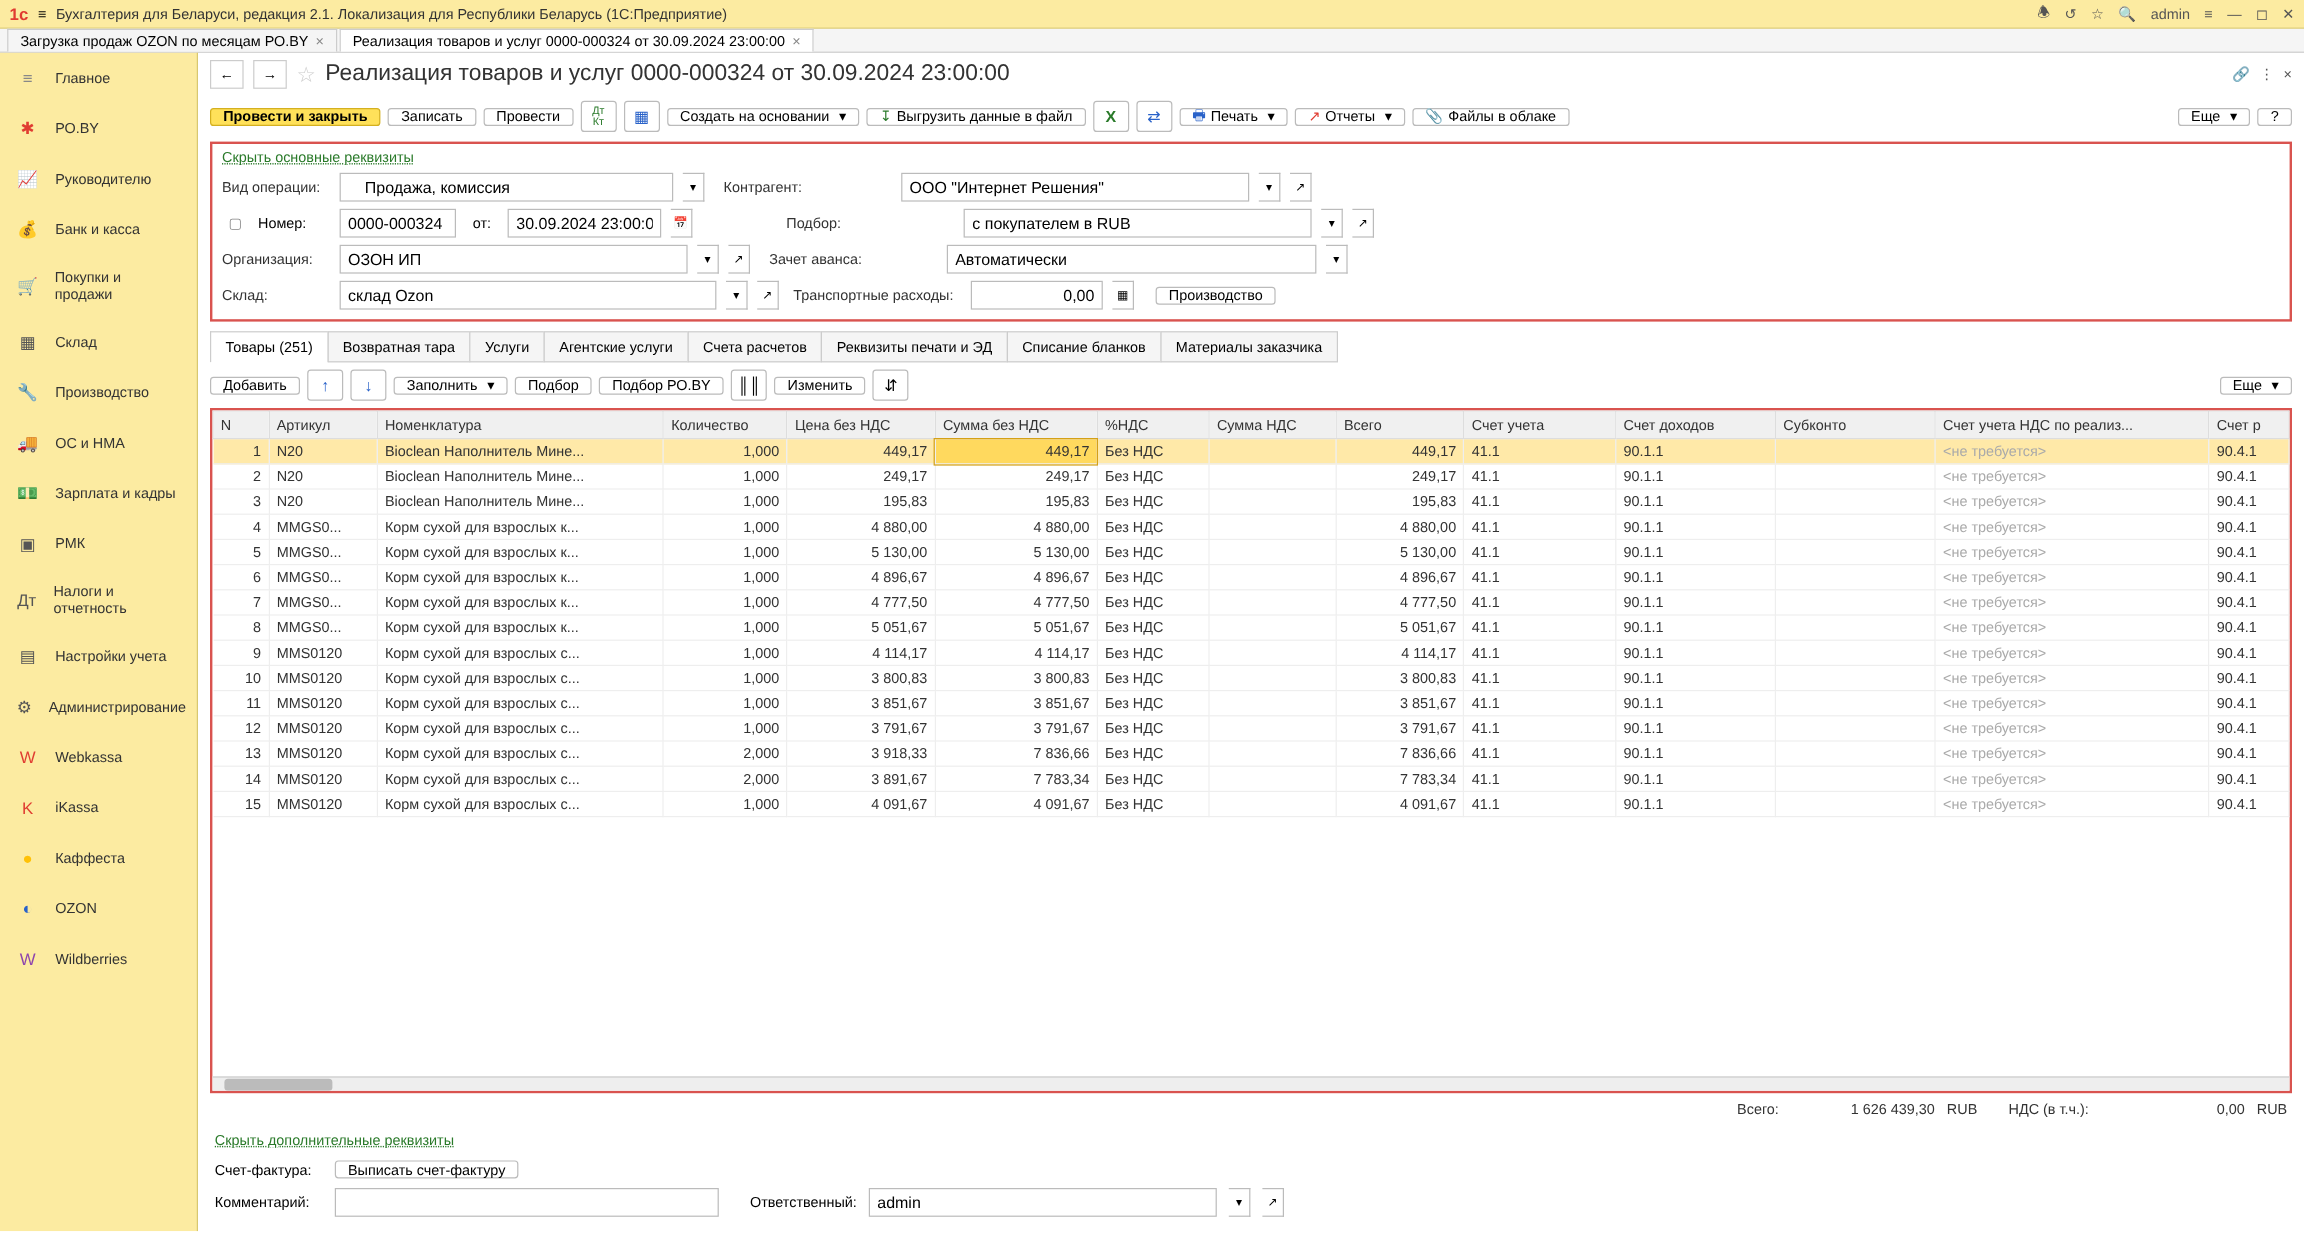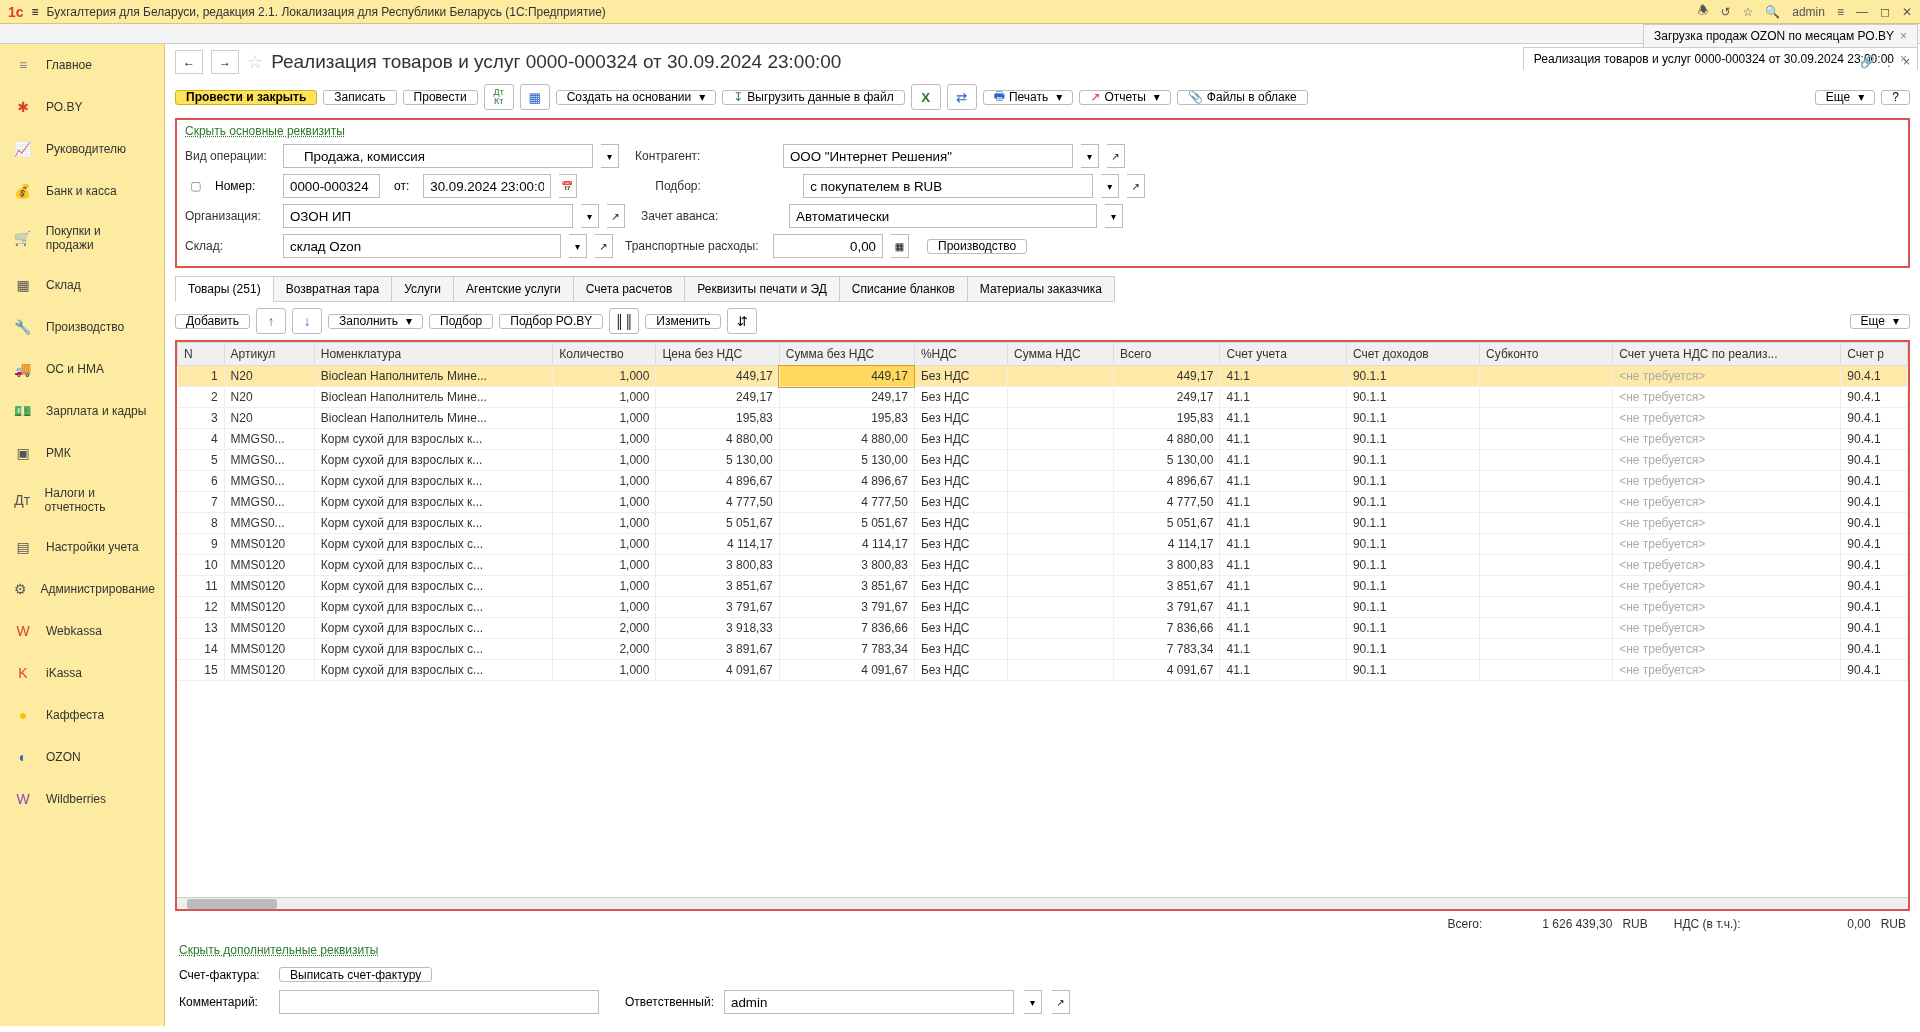--- a/index.html
+++ b/index.html
@@ -7,21 +7,21 @@
 
 
 .title-bar { height: 24px; background: #fceba1; display: flex; align-items: center; padding: 0 8px; border-bottom: 1px solid #d8c770; }
 .title-bar .logo { color: #e03c31; font-weight: bold; font-size: 14px; margin-right: 8px; }
 .title-bar .menu-icon { margin-right: 8px; cursor: pointer; }
 .title-bar .app-title { flex: 1; color: #333; font-size: 12px; }
 .title-bar .right-icons { display: flex; gap: 12px; align-items: center; color: #555; }
 .title-bar .right-icons span { cursor: pointer; }
 
 
-.tabs-bar { height: 20px; background: #f5f5f5; border-bottom: 1px solid #ccc; display: flex; align-items: flex-end; padding-left: 6px; flex-direction: column; }
+.tabs-bar { height: 20px; background: #f5f5f5; border-bottom: 1px solid #ccc; display: flex; padding-left: 6px; }
 .tab { padding: 4px 10px; font-size: 12px; background: #f5f5f5; border: 1px solid #ccc; border-bottom: none; margin-right: 2px; display: flex; align-items: center; gap: 6px; cursor: pointer; }
 .tab.active { background: #fff; }
 .tab .close { color: #888; }
 
 
 .main { display: flex; height: calc(100vh - 50px); }
 .sidebar { width: 165px; background: #fceba1; border-right: 1px solid #d8c770; overflow-y: auto; }
 .sidebar-item { display: flex; align-items: center; padding: 12px 14px; cursor: pointer; gap: 14px; color: #333; }
 .sidebar-item .icon { width: 18px; height: 18px; display: inline-flex; align-items: center; justify-content: center; font-size: 14px; }
 
@@ -45,21 +45,21 @@
 .icon-btn.blue { color: #2962c9; }
 
 
 .form-area { border: 2px solid #d9534f; margin: 4px 10px 0 10px; padding: 4px 8px 8px 8px; }
 .hide-link { color: #2a7a2a; text-decoration: underline dotted; cursor: pointer; font-size: 12px; }
 .form-rows { display: flex; flex-direction: column; gap: 6px; margin-top: 6px; }
 .form-row { display: flex; align-items: center; gap: 8px; }
 .form-label { width: 75px; text-align: left; color: #333; }
 .form-label2 { width: 140px; color: #333; }
 .input { border: 1px solid #bbb; padding: 3px 6px; height: 24px; background: #fff; }
-.input.w1 { width: 310px; padding-left: 20px; }
+.input.w1 { width: 278px; padding-left: 20px; }
 .input.w2 { width: 97px; }
 .input.w3 { width: 128px; }
 .input.w4 { width: 290px; }
 .input.w5 { width: 300px; }
 .dd-btn { width: 18px; height: 24px; border: 1px solid #bbb; border-left: none; background: #fff; display: inline-flex; align-items: center; justify-content: center; font-size: 10px; cursor: pointer; }
 .center-link { text-align: center; margin-top: 6px; }
 .center-link a { color: #2962c9; text-decoration: underline; }
 
 
 .table-tabs { display: flex; padding: 8px 10px 0 10px; gap: 0; }
@@ -279,21 +279,21 @@
           <span class="form-label" style="width:90px">Организация:</span>
           <input class="input" style="width: 290px;" value="ОЗОН ИП">
             <span class="dd-btn">▾</span>
             <span class="dd-btn">↗</span>
           <span class="form-label2" style="margin-left:8px">Зачет аванса:</span>
           <input class="input w5" style="width: 308px;" value="Автоматически">
             <span class="dd-btn">▾</span>
         </div>
         <div class="form-row">
           <span class="form-label" style="width:90px">Склад:</span>
-          <input class="input" style="width: 278px;" value="склад Ozon">
+          <input class="input" style="width: 314px;" value="склад Ozon">
             <span class="dd-btn">▾</span>
             <span class="dd-btn">↗</span>
           <span class="form-label2" style="margin-left:4px">Транспортные расходы:</span>
           <input class="input" style="width: 110px; text-align: right;" value="0,00">
             <span class="dd-btn">▦</span>
           <button class="btn" style="margin-left:10px">Производство</button>
         </div>
       </div>
     </div>
 

